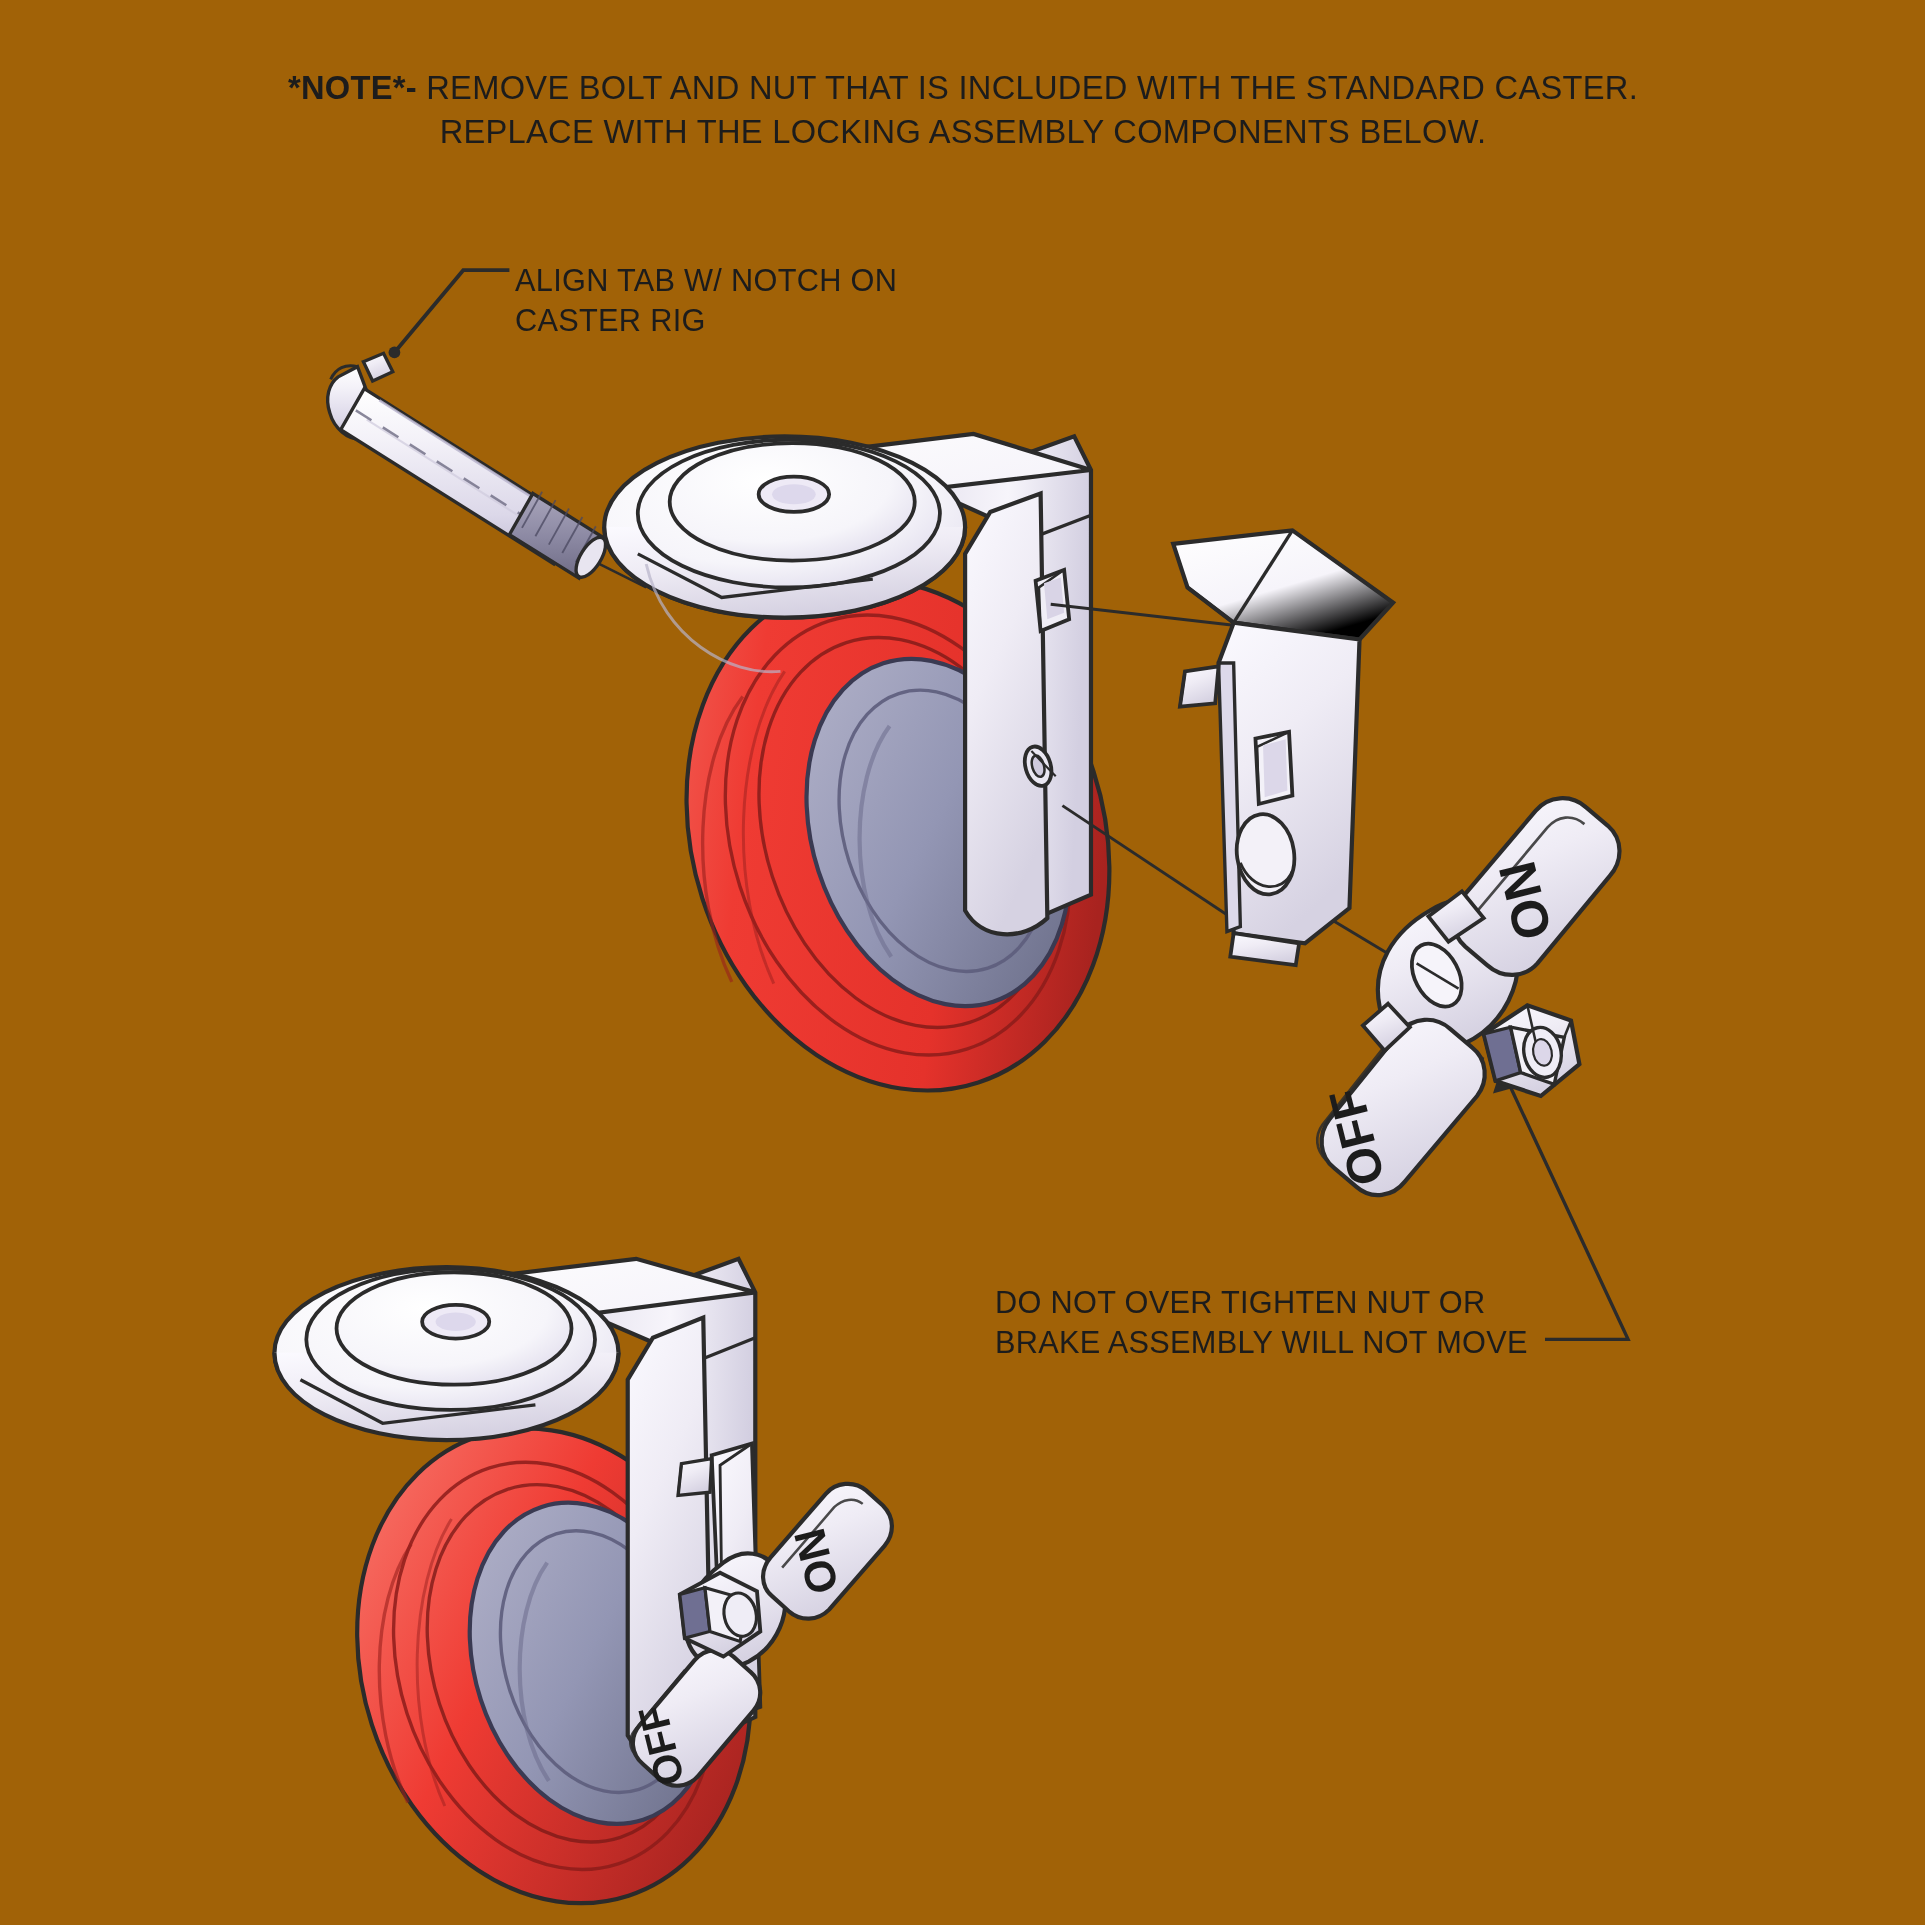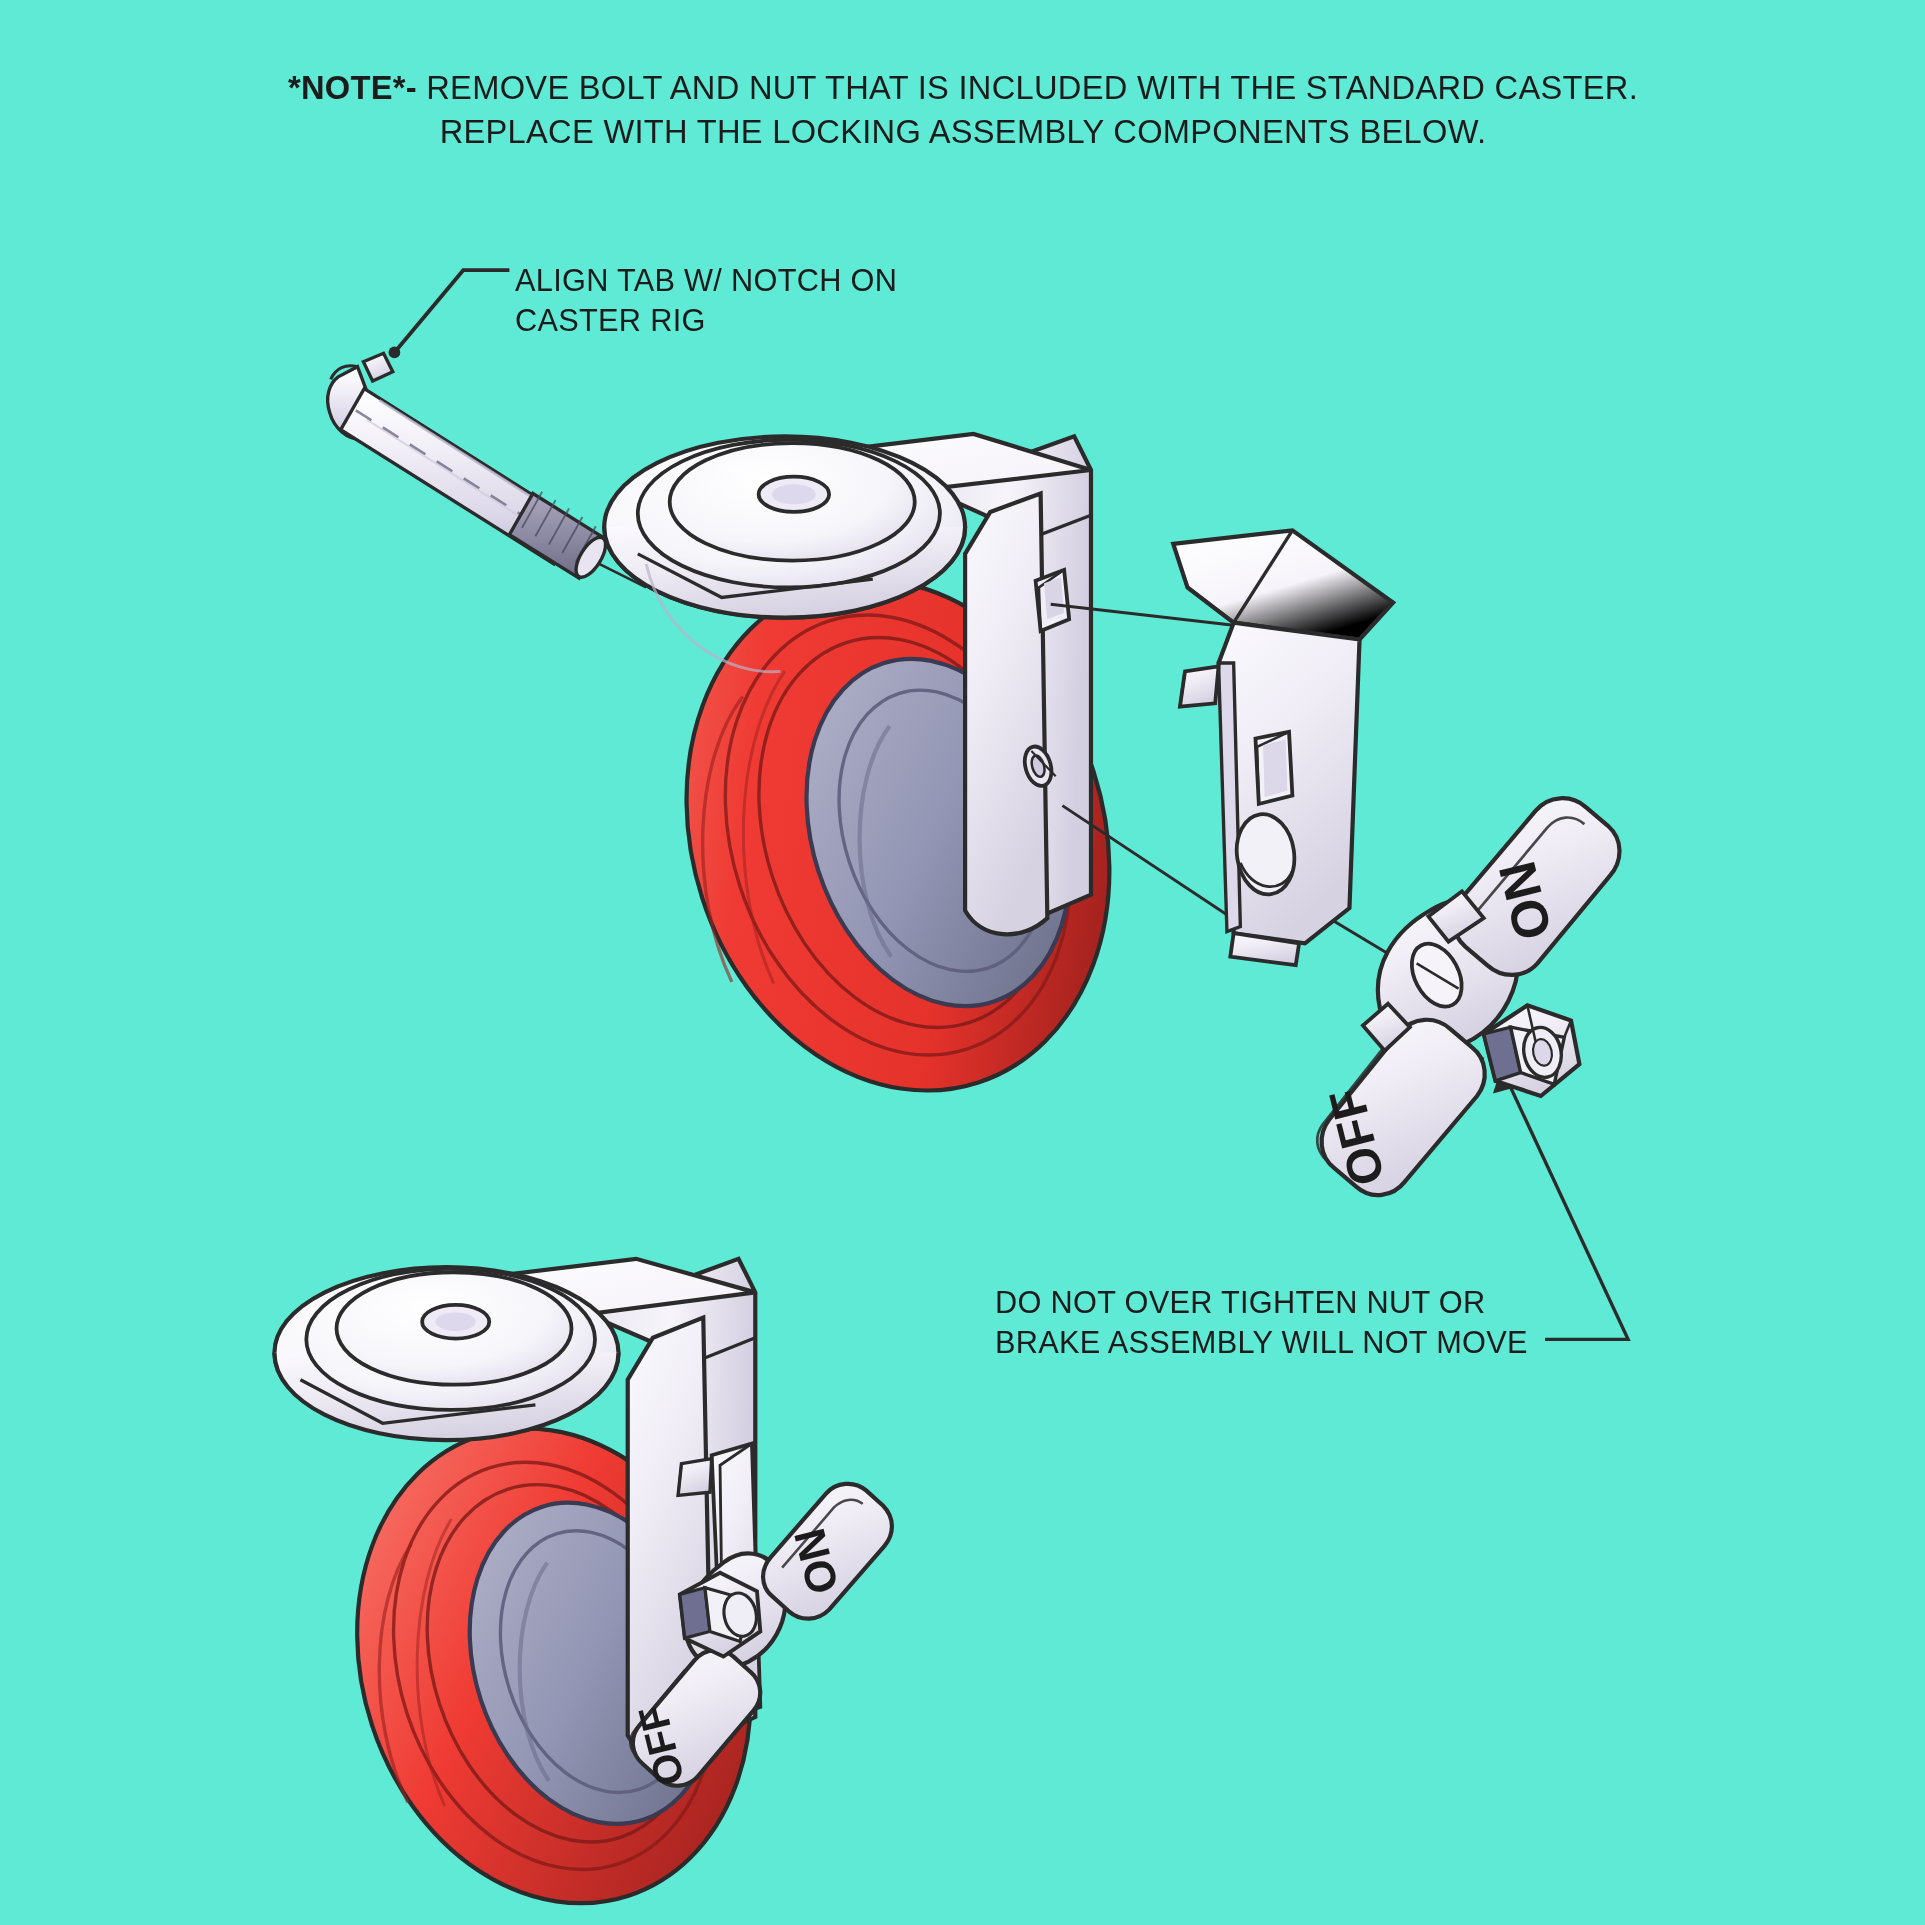--- a/index.html
+++ b/index.html
@@ -4,21 +4,21 @@
 <title>Caster Locking Assembly Instruction Sheet</title>
 <style>
   html,body{margin:0;padding:0;background:#ffffff;}
   body{
     width:1926px;height:1926px;
     font-family:"Liberation Sans", sans-serif;
     color:#1a1a1a;
     position:relative;
     overflow:hidden;
   }
-  #sheet{position:absolute;inset:0;background:#5eead4;}
+  #sheet{position:absolute;inset:0;background:#a16207;}
 
   
   .note-block{
     position:absolute;
     left:0;right:0;top:65px;
     text-align:center;
     line-height:1.30;
   }
   .note-line{
     font-size:34px;

